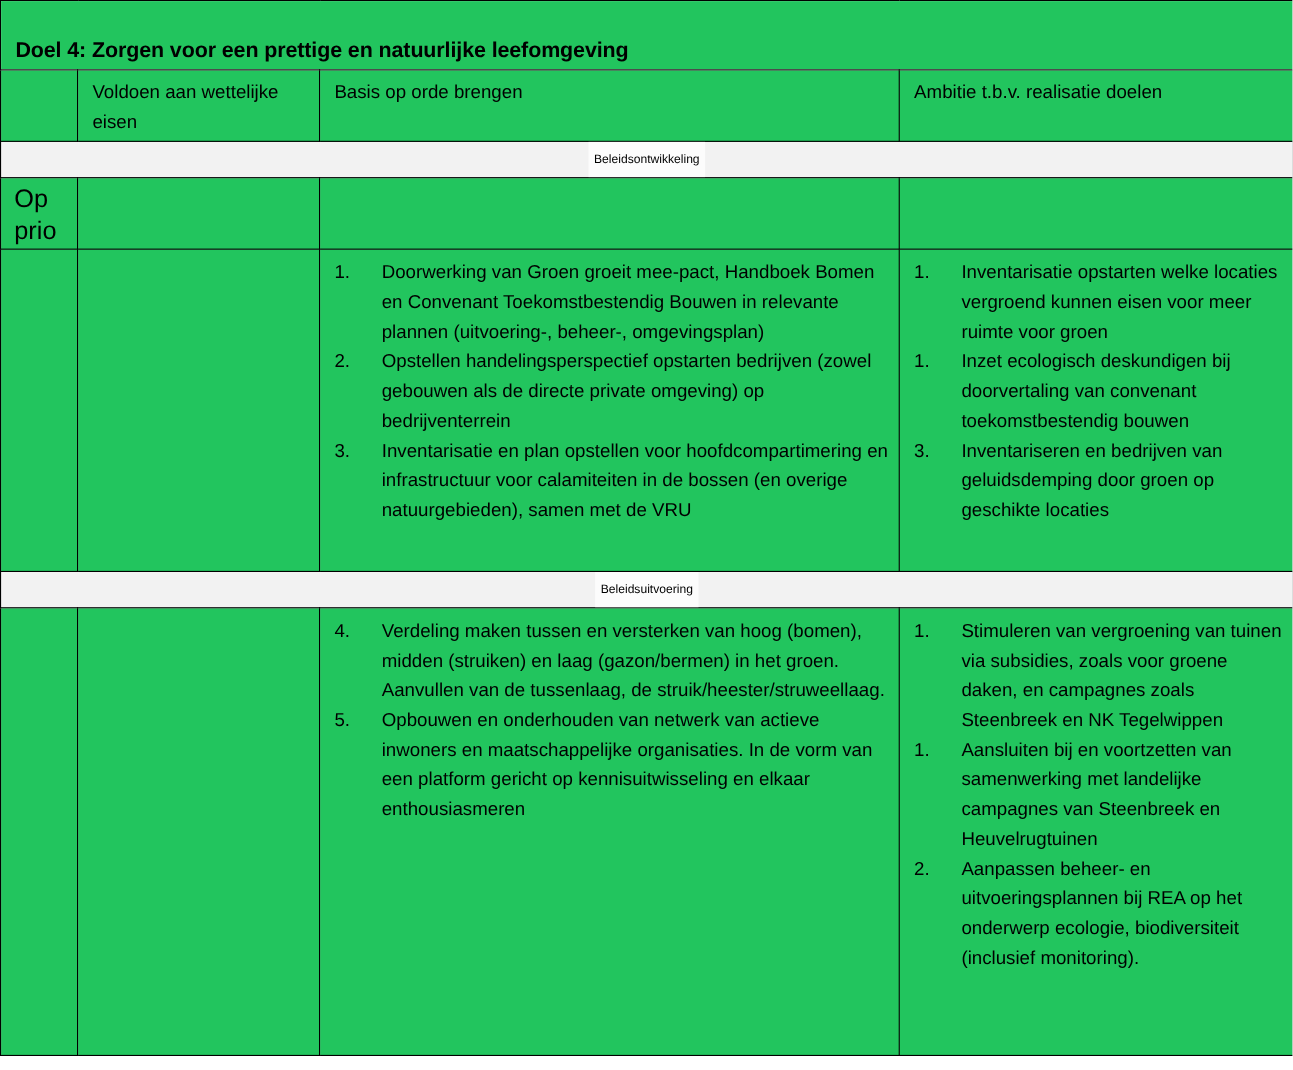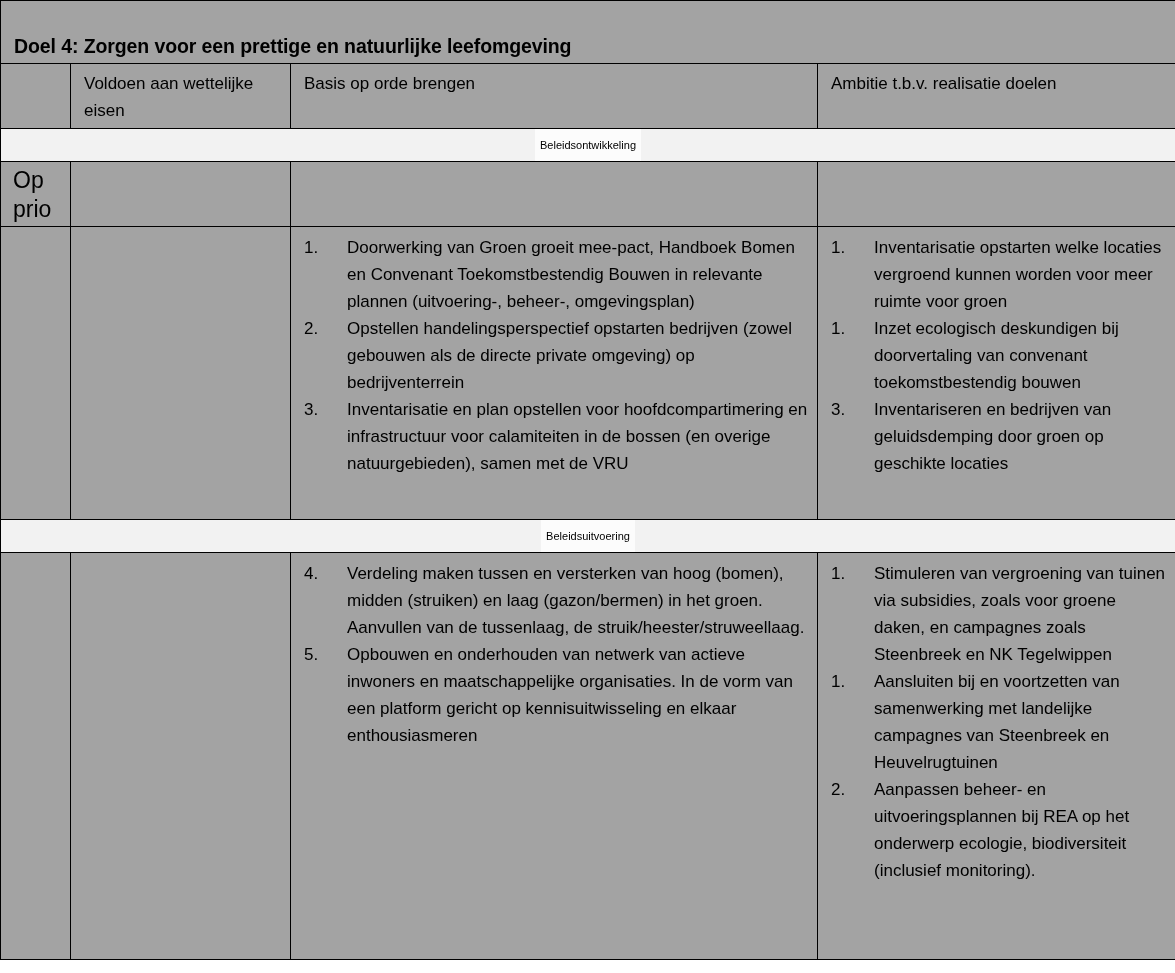--- a/index.html
+++ b/index.html
@@ -24,21 +24,21 @@
   table.doel-table {
     width: 1175px;
     border-collapse: collapse;
     table-layout: fixed;
     background: #ffffff;
   }
   table.doel-table td {
     border: 1.5px solid #000000;
     vertical-align: top;
     padding: 0;
-    background: #a3a3a3;
+    background: #22c55e;
   }
   
   col.c0 { width: 70px; }
   col.c1 { width: 220px; }
   col.c2 { width: 527px; }
   col.c3 { width: 358px; }
 
   
   .title-cell {
     height: 62px;
@@ -197,21 +197,21 @@
               <li>
                 <span class="marker">3.</span>
                 <span class="itemtext">Inventarisatie en plan opstellen voor hoofdcompartimering en infrastructuur voor calamiteiten in de bossen (en overige natuurgebieden), samen met de VRU</span>
               </li>
             </ol>
         </td>
         <td class="content-cell cell-right">
           <ol class="numlist">
               <li>
                 <span class="marker">1.</span>
-                <span class="itemtext">Inventarisatie opstarten welke locaties vergroend kunnen worden voor meer ruimte voor groen</span>
+                <span class="itemtext">Inventarisatie opstarten welke locaties vergroend kunnen eisen voor meer ruimte voor groen</span>
               </li>
               <li>
                 <span class="marker">1.</span>
                 <span class="itemtext">Inzet ecologisch deskundigen bij doorvertaling van convenant toekomstbestendig bouwen</span>
               </li>
               <li>
                 <span class="marker">3.</span>
                 <span class="itemtext">Inventariseren en bedrijven van geluidsdemping door groen op geschikte locaties</span>
               </li>
             </ol>

